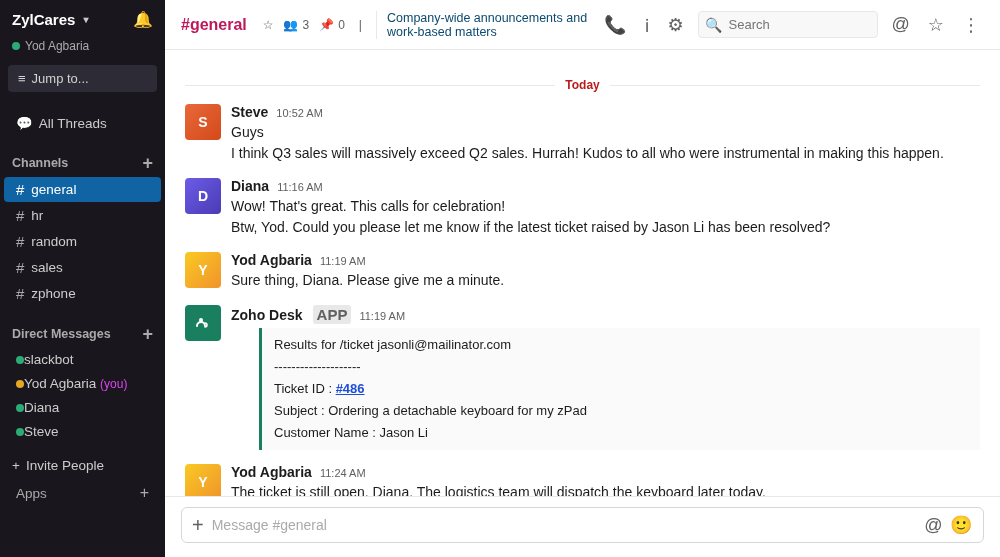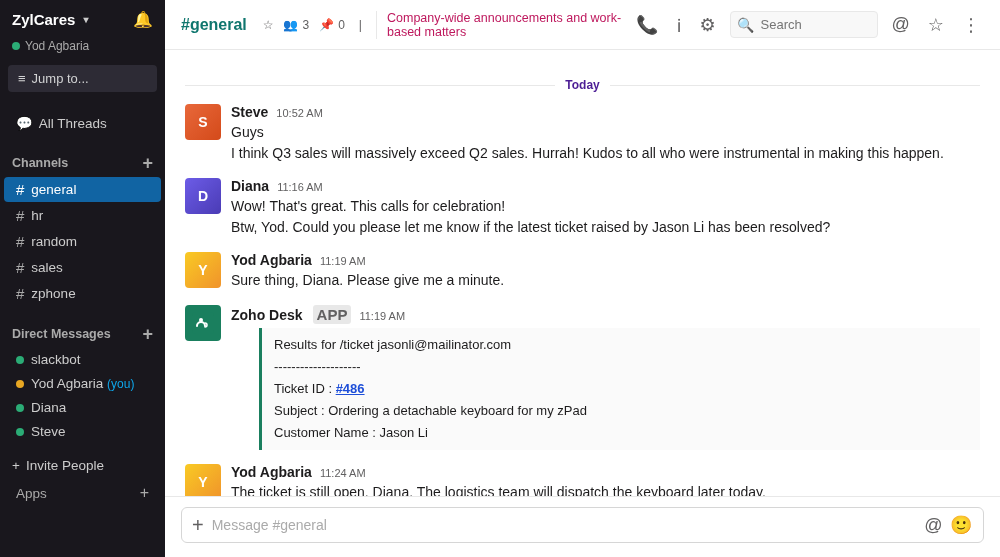--- a/index.html
+++ b/index.html
@@ -18,50 +18,50 @@
 
     .sidebar-section { margin-top: 14px; }
     .sidebar-item { padding: 4px 12px; display: flex; align-items: center; gap: 6px; cursor: pointer; border-radius: 4px; margin: 1px 4px; font-size: 13.5px; color: #ccc; }
     .sidebar-item.active { background: #1164a3; color: #fff; }
     .sidebar-item .hash { color: #aaa; margin-right: 1px; font-size: 15px; }
     .sidebar-item.active .hash { color: #fff; }
 
     .section-header { padding: 4px 12px; font-size: 12.5px; font-weight: 700; color: #aaa; display: flex; align-items: center; justify-content: space-between; cursor: pointer; }
     .section-header .plus { font-size: 18px; color: #aaa; line-height: 1; }
 
-    .dm-item { padding: 4px 12px; display: flex; align-items: center; gap: 7px; cursor: pointer; border-radius: 4px; margin: 1px 4px; font-size: 13.5px; color: #ccc; }
+    .dm-item { padding: 4px 12px; display: flex; align-items: center; cursor: pointer; border-radius: 4px; margin: 1px 4px; font-size: 13.5px; color: #ccc; }
     .dm-dot { width: 8px; height: 8px; border-radius: 50%; flex-shrink: 0; }
     .dot-green { background: #2bac76; }
     .dot-yellow { background: #e8a723; }
 
     .sidebar-bottom { margin-top: 8px; }
     .sidebar-action { padding: 6px 12px; font-size: 13.5px; color: #ccc; cursor: pointer; display: flex; align-items: center; gap: 6px; }
 
     .apps-section { padding: 4px 12px; font-size: 13.5px; color: #aaa; display: flex; align-items: center; justify-content: space-between; cursor: pointer; margin: 1px 4px; }
 
     
     #main { flex: 1; display: flex; flex-direction: column; background: #fff; color: #1d1c1d; }
 
     
     #topbar { height: 50px; border-bottom: 1px solid #e8e8e8; display: flex; align-items: center; padding: 0 16px; gap: 8px; background: #fff; flex-shrink: 0; }
-    #channel-title { font-size: 16px; font-weight: 700; color: #0f766e; }
+    #channel-title { font-size: 16px; font-weight: 700; color: #be185d; }
     #topbar-meta { display: flex; align-items: center; gap: 10px; margin-left: 8px; }
     #topbar-meta .meta-item { display: flex; align-items: center; gap: 4px; font-size: 12px; color: #616061; cursor: pointer; }
-    #topbar-desc { font-size: 12.5px; color: #be185d; border-left: 1px solid #e8e8e8; padding-left: 10px; }
+    #topbar-desc { font-size: 12.5px; color: #0c4a6e; border-left: 1px solid #e8e8e8; padding-left: 10px; }
     #topbar-right { margin-left: auto; display: flex; align-items: center; gap: 10px; }
-    #search-box { border: 1px solid #e8e8e8; border-radius: 4px; padding: 5px 14px 5px 30px; font-size: 13px; color: #1d1c1d; background: #f8f8f8; width: 148px; outline: none; }
+    #search-box { border: 1px solid #e8e8e8; border-radius: 4px; padding: 5px 14px 5px 30px; font-size: 13px; color: #1d1c1d; background: #f8f8f8; width: 180px; outline: none; }
     .search-wrapper { position: relative; display: flex; align-items: center; }
     .search-icon-inner { position: absolute; left: 8px; color: #aaa; font-size: 14px; pointer-events: none; }
     .topbar-icon { color: #616061; cursor: pointer; font-size: 18px; padding: 4px; border-radius: 4px; }
 
     
     #messages-area { flex: 1; overflow-y: auto; padding: 16px 20px; }
     .date-divider { text-align: center; margin: 12px 0; position: relative; display: flex; align-items: center; gap: 10px; }
     .date-divider::before, .date-divider::after { content: ''; flex: 1; height: 1px; background: #e8e8e8; }
-    .date-label { font-size: 12px; color: #4c1d95; font-weight: 600; white-space: nowrap; }
+    .date-label { font-size: 12px; color: #b91c1c; font-weight: 600; white-space: nowrap; }
 
     .message-group { display: flex; gap: 10px; margin-bottom: 14px; }
     .avatar { width: 36px; height: 36px; border-radius: 4px; flex-shrink: 0; display: flex; align-items: center; justify-content: center; font-weight: 700; font-size: 14px; color: #fff; }
     .avatar-steve { background: linear-gradient(135deg, #e8683a, #d44a1a); }
     .avatar-diana { background: linear-gradient(135deg, #6c5ce7, #4a3bb5); }
     .avatar-yod { background: linear-gradient(135deg, #f9ca24, #f0932b); }
     .avatar-zoho { background: #1a7f5e; }
 
     .message-content { flex: 1; }
     .message-header { display: flex; align-items: baseline; gap: 8px; margin-bottom: 2px; }
@@ -142,21 +142,21 @@
     <div class="section-header">
       <span>Direct Messages</span>
       <span class="plus">+</span>
     </div>
     <div class="dm-item">
       <span class="dm-dot dot-green"></span>
       <span>slackbot</span>
     </div>
     <div class="dm-item">
       <span class="dm-dot dot-yellow"></span>
-      <span>Yod Agbaria <span style="color:#0ea5e9;font-size:12px;">(you)</span></span>
+      <span>Yod Agbaria <span style="color:#d946ef;font-size:12px;">(you)</span></span>
     </div>
     <div class="dm-item">
       <span class="dm-dot dot-green"></span>
       <span>Diana</span>
     </div>
     <div class="dm-item">
       <span class="dm-dot dot-green"></span>
       <span>Steve</span>
     </div>
   </div>

